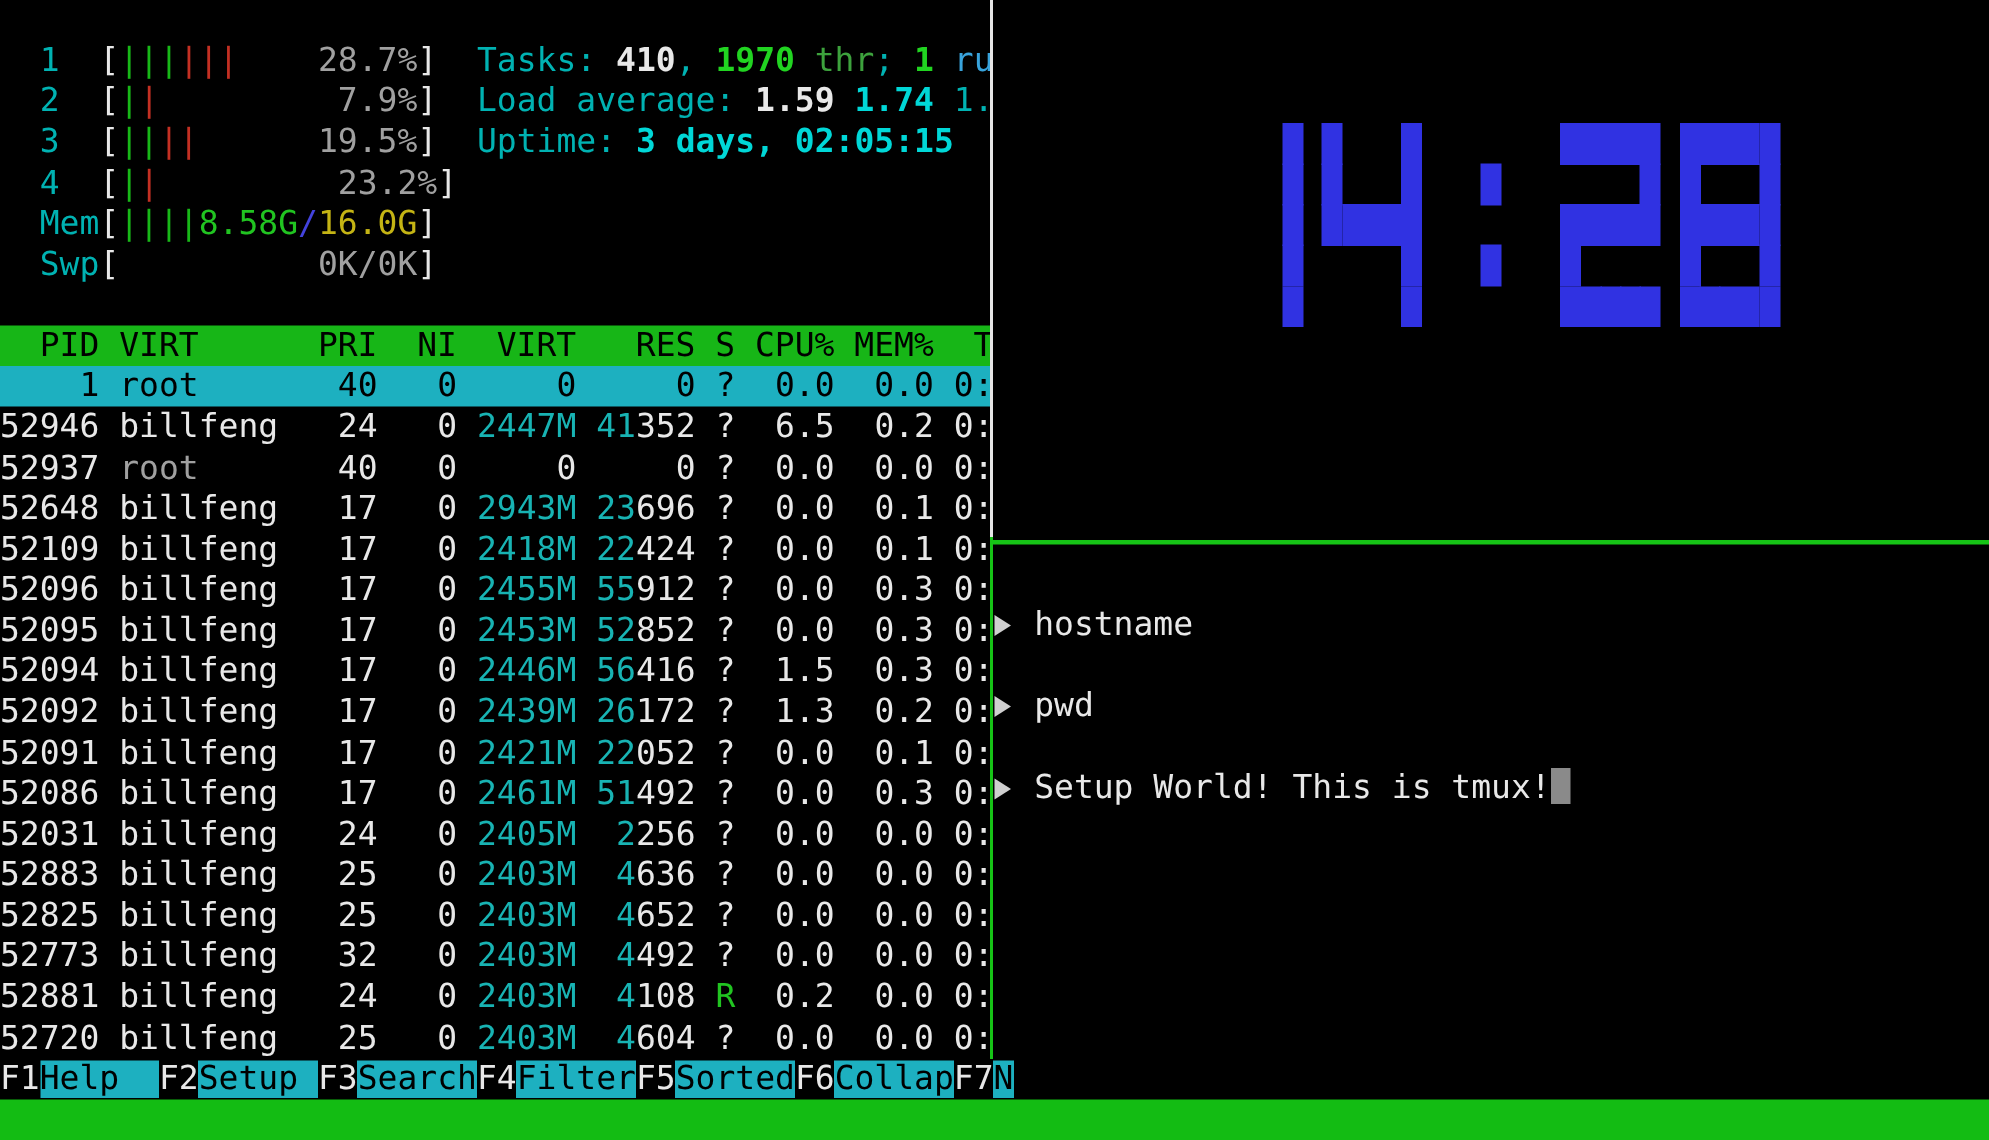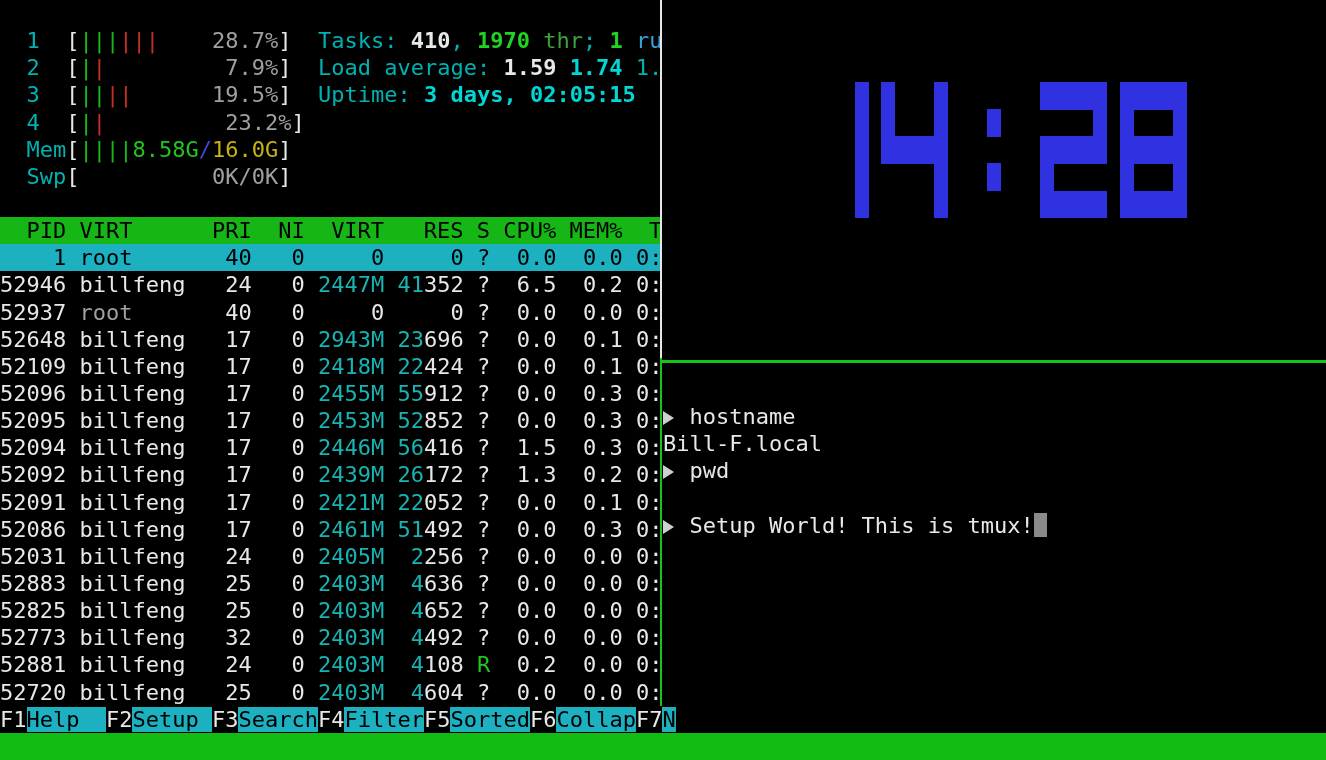--- a/index.html
+++ b/index.html
@@ -109,21 +109,20 @@
         <div class="clock-cell" style="left: 317.882px; top: 108.571px; width: 13.8451px; height: 27.7428px; background: rgb(48, 50, 226);"></div>
         <div class="clock-cell" style="left: 331.127px; top: 108.571px; width: 13.8451px; height: 27.7428px; background: rgb(48, 50, 226);"></div>
         <div class="clock-cell" style="left: 344.373px; top: 108.571px; width: 13.8451px; height: 27.7428px; background: rgb(48, 50, 226);"></div>
         <div class="clock-cell" style="left: 357.618px; top: 108.571px; width: 13.8451px; height: 27.7428px; background: rgb(48, 50, 226);"></div>
         <div class="clock-cell" style="left: 370.863px; top: 108.571px; width: 13.8451px; height: 27.7428px; background: rgb(48, 50, 226);"></div>
       </div>
   </section>
 
   <section class="pane" id="shell-pane">
       <div class="tline" style="top: 379.999px;"><span class="prompt-arrow"></span><span style="color: rgb(232, 232, 232);"> hostname</span></div>
-      <div class="tline" style="top: 407.142px;"><span style="color: rgb(232, 232, 232);">Bill-F.local</span></div>
       <div class="tline" style="top: 434.285px;"><span class="prompt-arrow"></span><span style="color: rgb(232, 232, 232);"> pwd</span></div>
       <div class="tline" style="top: 488.57px;"><span class="prompt-arrow"></span><span style="color: rgb(232, 232, 232);"> Setup World! This is tmux!</span><span class="cursor" style="background: rgb(138, 138, 138);"></span></div>
     </section>
 
   <div class="vline" id="border-v-top"></div>
   <div class="vline" id="border-v-bottom"></div>
   <div class="hline" id="border-h-active"></div>
 
   <footer id="status-bar">
     

